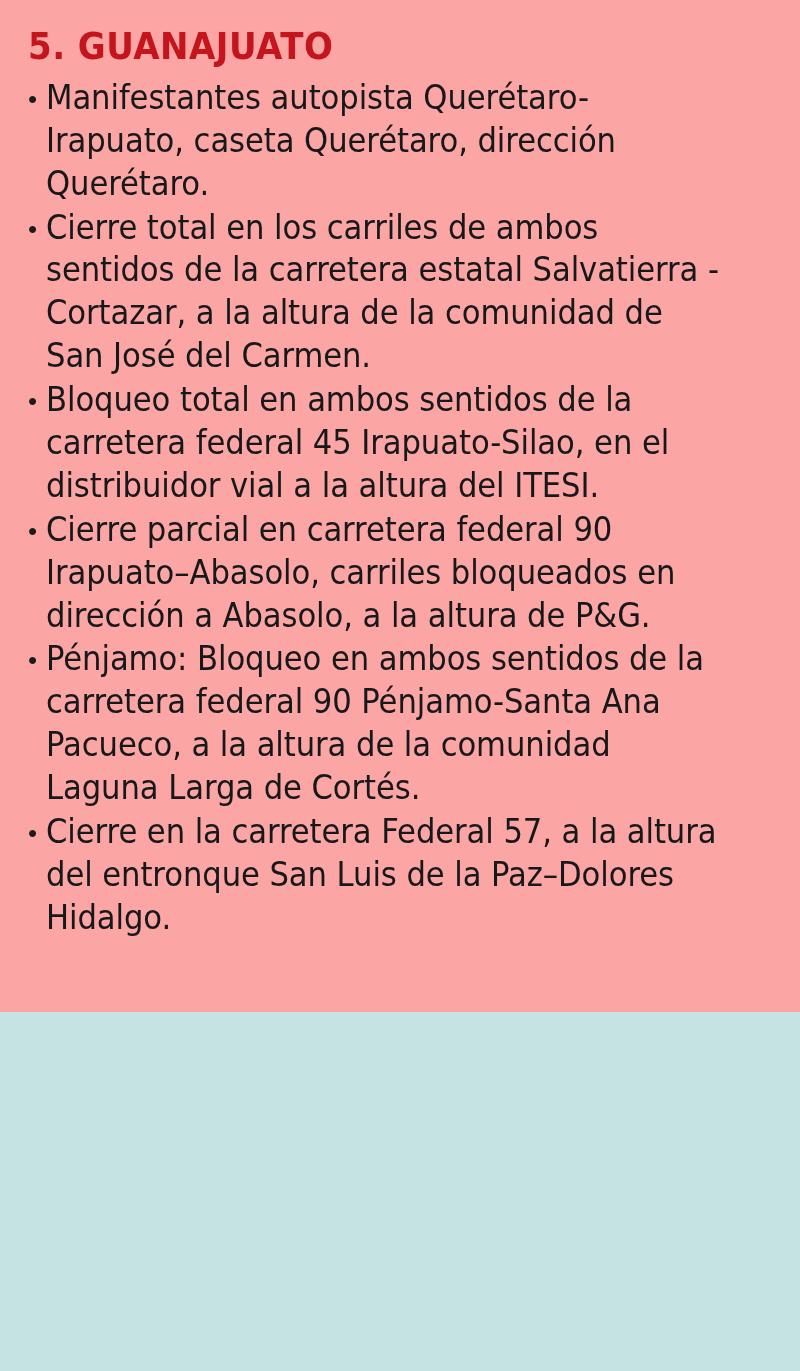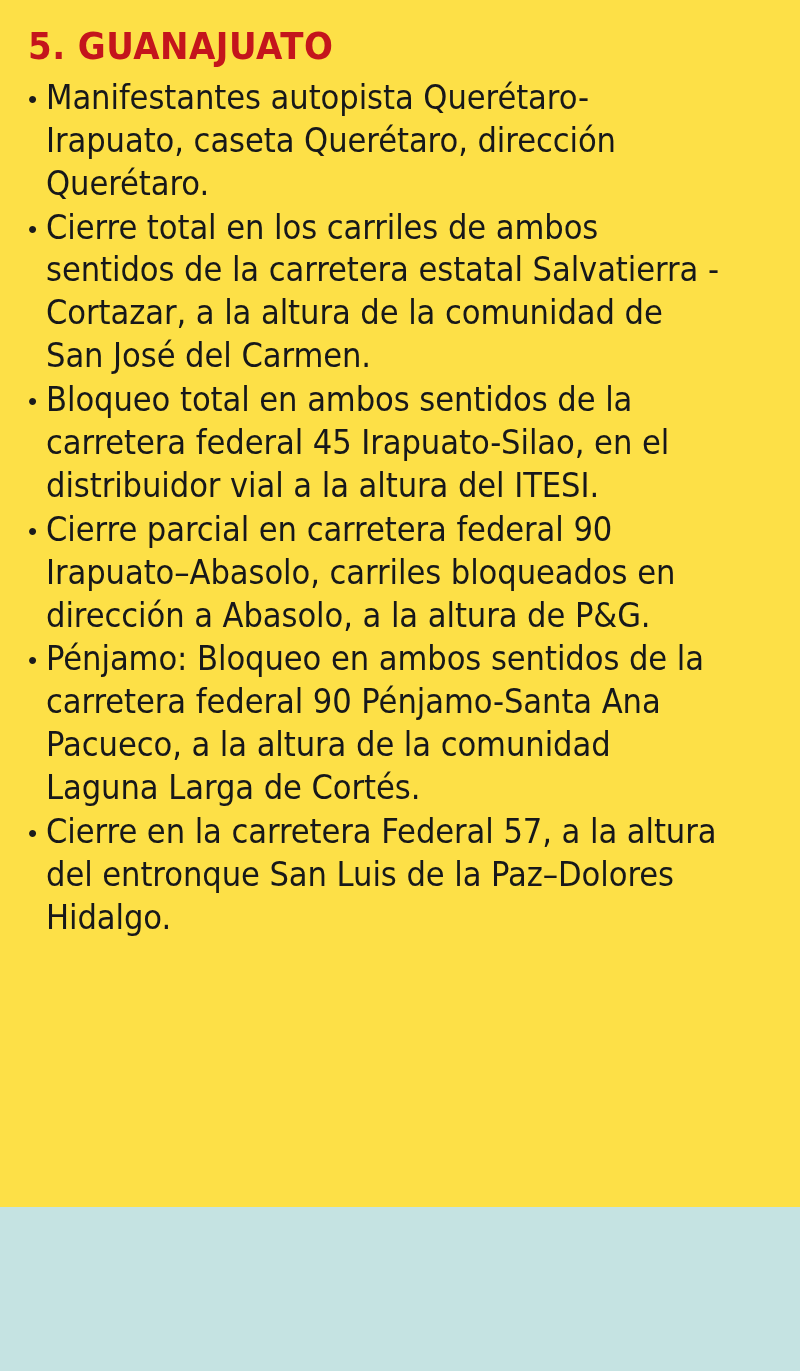--- a/index.html
+++ b/index.html
@@ -9,22 +9,22 @@
   body {
     width: 800px;
     height: 1371px;
     background: #c5e3e2;
     font-family: "Liberation Sans", sans-serif;
     overflow: hidden;
   }
   .card {
     box-sizing: border-box;
     width: 800px;
-    height: 1207px;
-    background: #fde047;
+    height: 1012px;
+    background: #fca5a5;
     padding: 28px 30px 12px 28px;
   }
   .title {
     color: #c4151c;
     font-family: "DejaVu Sans", sans-serif;
     font-weight: bold;
     font-size: 37px;
     letter-spacing: 0.5px;
     line-height: 1.05;
     margin: 0 0 10px 0;

